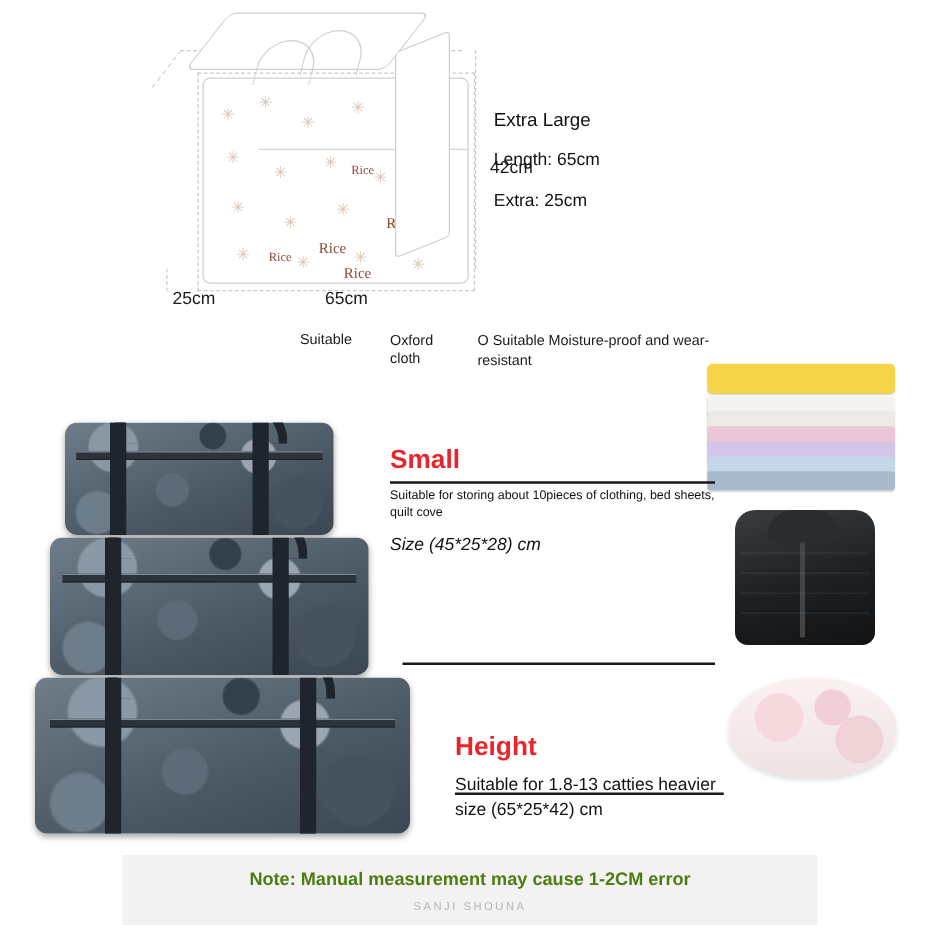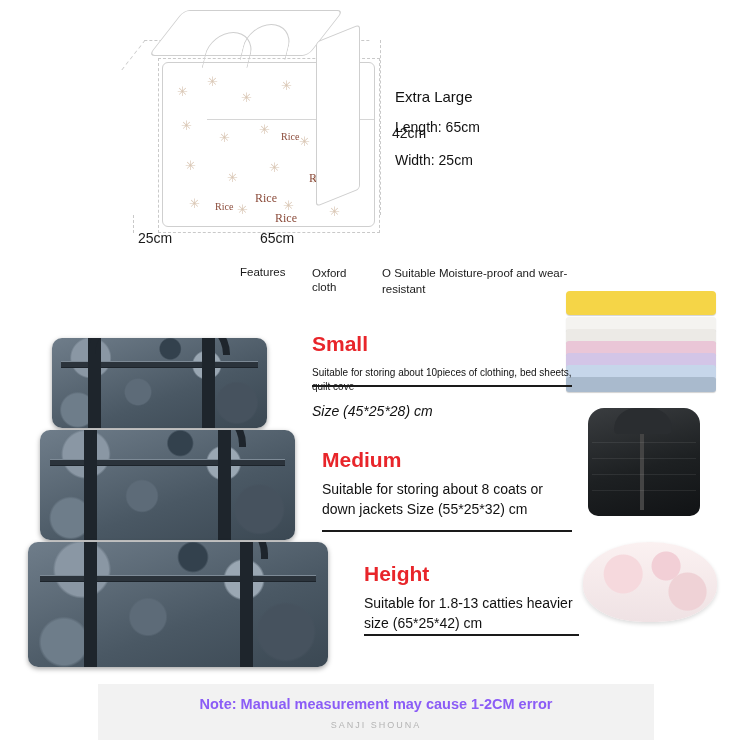--- a/index.html
+++ b/index.html
@@ -281,21 +281,21 @@
     border-radius: 50% 50% 45% 45%;
     background:
       radial-gradient(circle at 30% 40%, #f6d9dd 0 18%, transparent 19%),
       radial-gradient(circle at 62% 30%, #f2cfd6 0 14%, transparent 15%),
       radial-gradient(circle at 78% 62%, #efd2d6 0 16%, transparent 17%),
       linear-gradient(180deg, #fbf1f1, #efe2e4);
     box-shadow: 0 2px 4px rgba(0,0,0,0.14);
   }
 
   
-  .size-block { position: absolute; }
+  .size-block { position: absolute; margin-top: 24px; }
   .size-label {
     font-size: 21px;
     font-weight: bold;
     color: #e8252a;
     font-family: "Liberation Sans", sans-serif;
   }
   .size-desc {
     color: #111;
     font-family: "Liberation Sans", sans-serif;
   }
@@ -327,21 +327,21 @@
     height: 56px;
     background: #f2f2f2;
   }
   .footer-note .note-text {
     position: absolute;
     left: 0; right: 0;
     top: 12px;
     text-align: center;
     font-size: 14.5px;
     font-weight: bold;
-    color: #8b5cf6;
+    color: #4d7c0f;
   }
   .brand {
     position: absolute;
     left: 0; right: 0;
     top: 36px;
     text-align: center;
     font-size: 9px;
     letter-spacing: 2px;
     color: #b4b4b4;
   }
@@ -396,25 +396,25 @@
     <div class="handle h2"></div>
 
     <div class="dim dim-42">42cm</div>
     <div class="dim dim-65">65cm</div>
     <div class="dim dim-25">25cm</div>
   </div>
 
   <div class="specs">
     <div class="title">Extra Large</div>
     <div class="row">Length: 65cm</div>
-    <div class="row">Width: 25cm</div>
+    <div class="row">Extra: 25cm</div>
   </div>
 
   <div class="material-line">
-    <span class="mat-label">Features</span>
+    <span class="mat-label">Suitable</span>
     <span class="mat-val">Oxford cloth</span>
     <span class="feat">O Suitable Moisture-proof and wear-resistant</span>
   </div>
 
   <div class="bags-photo">
 
     <div class="bag-box bag-small">
       <div class="bag-zip"></div>
       <div class="bag-strap" style="left:36px;"></div>
       <div class="bag-strap" style="left:150px;"></div>
@@ -462,24 +462,20 @@
     <div class="quilt"></div>
   </div>
 
   <div class="size-block blk-small">
     <div class="size-label">Small</div>
     <div class="size-desc s1">Suitable for storing about 10pieces of clothing, bed sheets, quilt cove</div>
     <div class="size-desc s2">Size (45*25*28) cm</div>
   </div>
   <div class="rule rule-small"></div>
 
-  <div class="size-block blk-medium">
-    <div class="size-label">Medium</div>
-    <div class="size-desc">Suitable for storing about 8 coats or down jackets Size (55*25*32) cm</div>
-  </div>
   <div class="rule rule-medium"></div>
 
   <div class="size-block blk-large">
     <div class="size-label">Height</div>
     <div class="size-desc">Suitable for 1.8-13 catties heavier size (65*25*42) cm</div>
   </div>
   <div class="rule rule-large"></div>
 
   <div class="footer-note">
     <div class="note-text">Note: Manual measurement may cause 1-2CM error</div>

